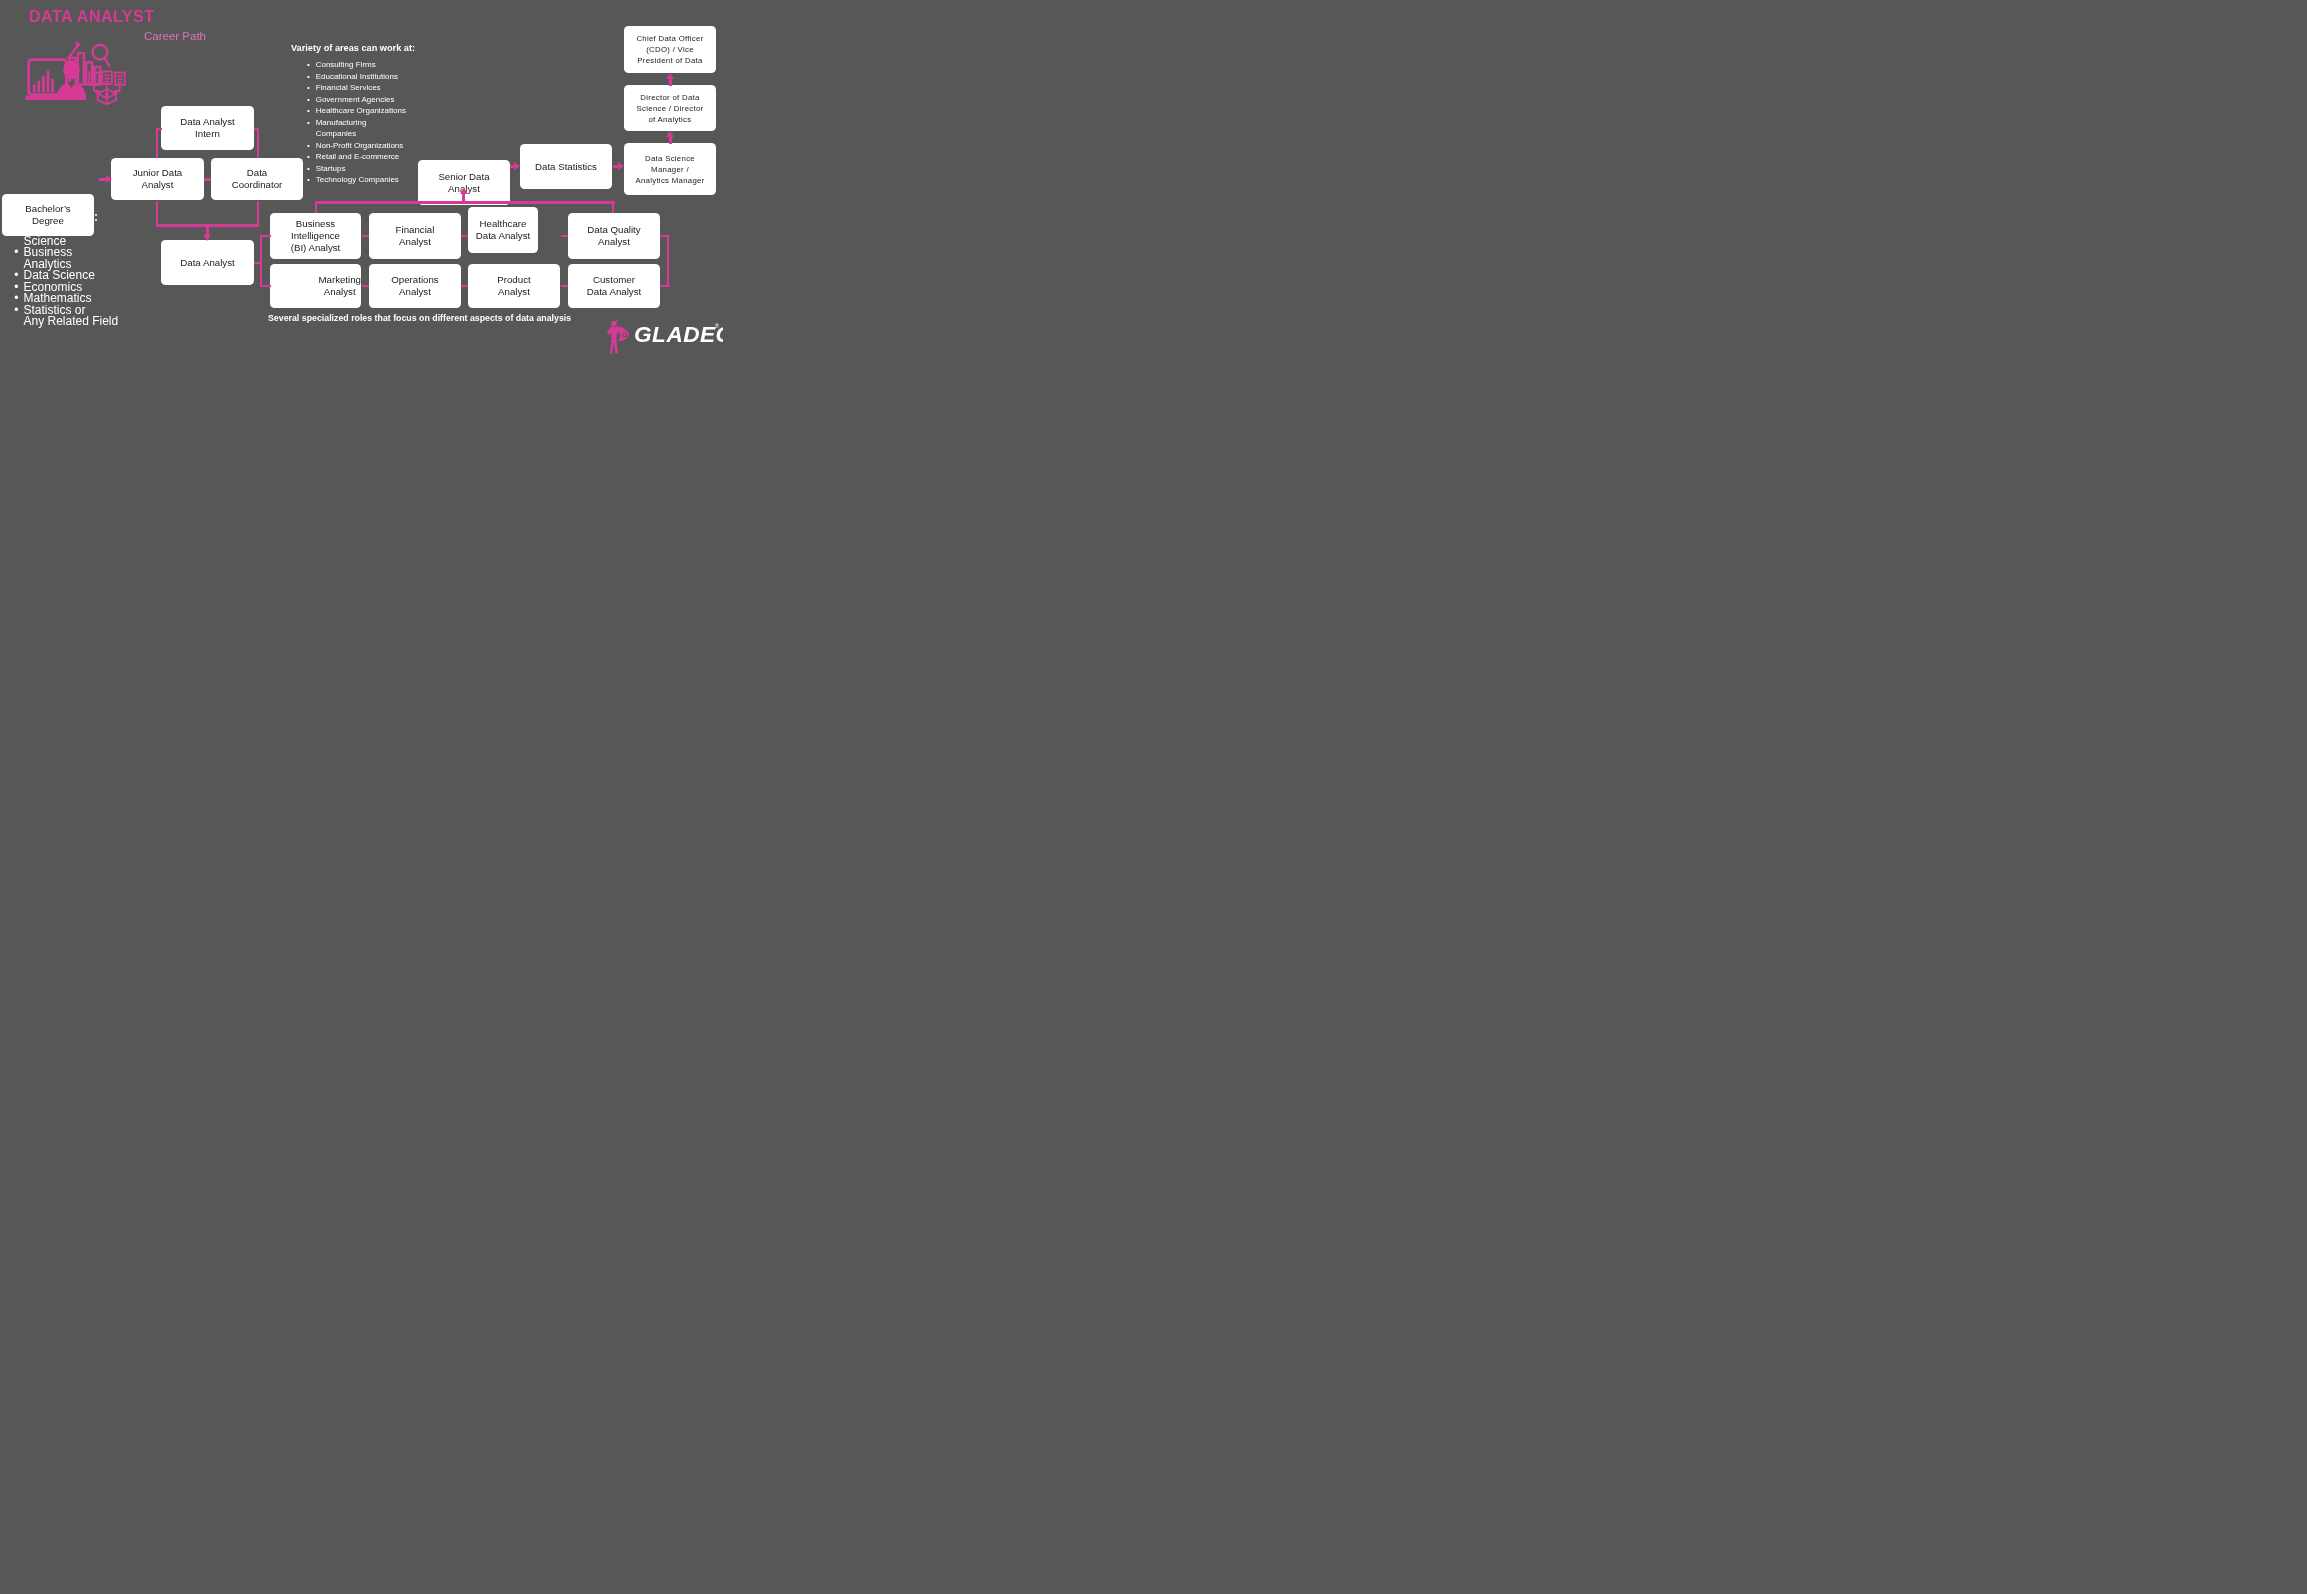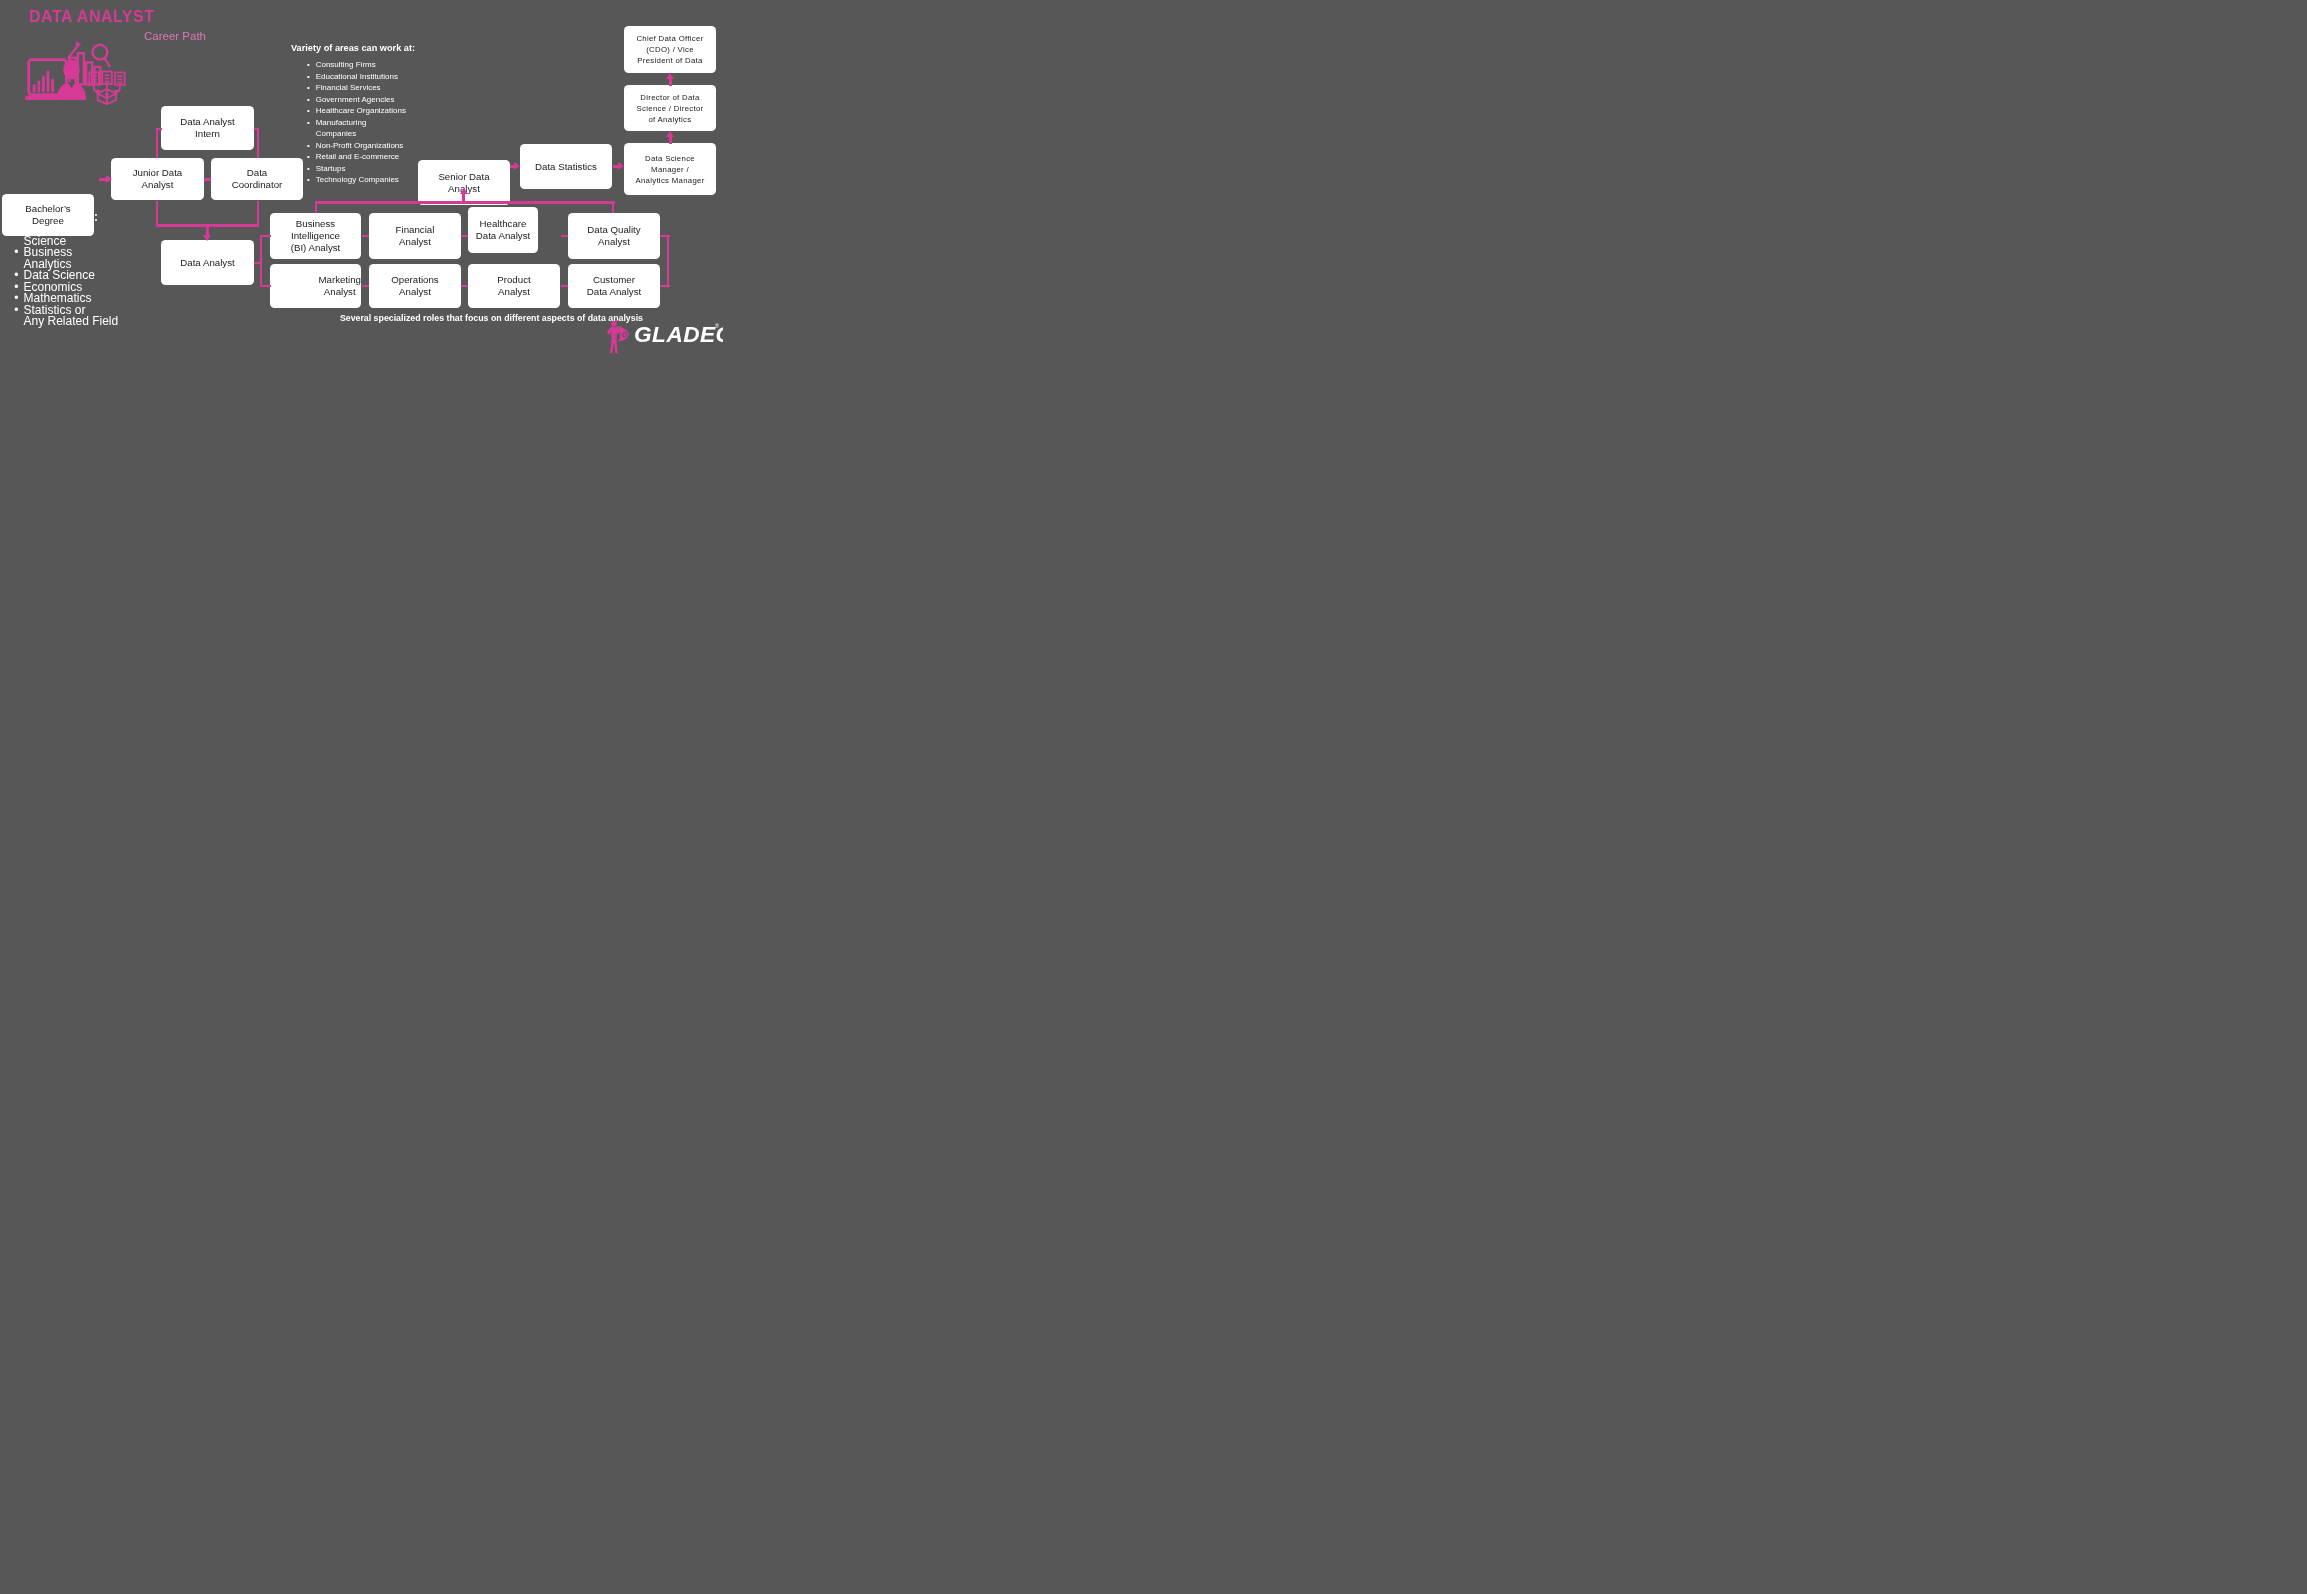--- a/index.html
+++ b/index.html
@@ -34,21 +34,21 @@
   .box.alt span{font-size:7.8px;line-height:11px;letter-spacing:0.3px;}
 
   
   .hline,.vline{position:absolute;background:var(--pink);}
   .ah{position:absolute;width:0;height:0;}
   .ah-r{border-top:4.2px solid transparent;border-bottom:4.2px solid transparent;border-left:6px solid var(--pink);}
   .ah-u{border-left:4.2px solid transparent;border-right:4.2px solid transparent;border-bottom:6px solid var(--pink);}
   .ah-d{border-left:4.2px solid transparent;border-right:4.2px solid transparent;border-top:6px solid var(--pink);}
 
   
-  .caption{position:absolute;left:254px;top:313px;width:389px;text-align:right;font-size:8.8px;font-weight:700;color:var(--white);}
+  .caption{position:absolute;left:268px;top:313px;width:389px;text-align:left;font-size:8.8px;font-weight:700;color:var(--white);}
   .brand-text{position:absolute;left:634px;top:322px;font-size:22.6px;font-weight:800;font-style:italic;color:var(--white);letter-spacing:0.5px;}
   .brand-reg{position:absolute;left:715px;top:323px;font-size:5.5px;color:var(--white);}
   .brand-hero{position:absolute;left:604px;top:320px;}
 </style>
 </head>
 <body>
 
 <div class="canvas">
 
   <div class="title">DATA ANALYST</div>

